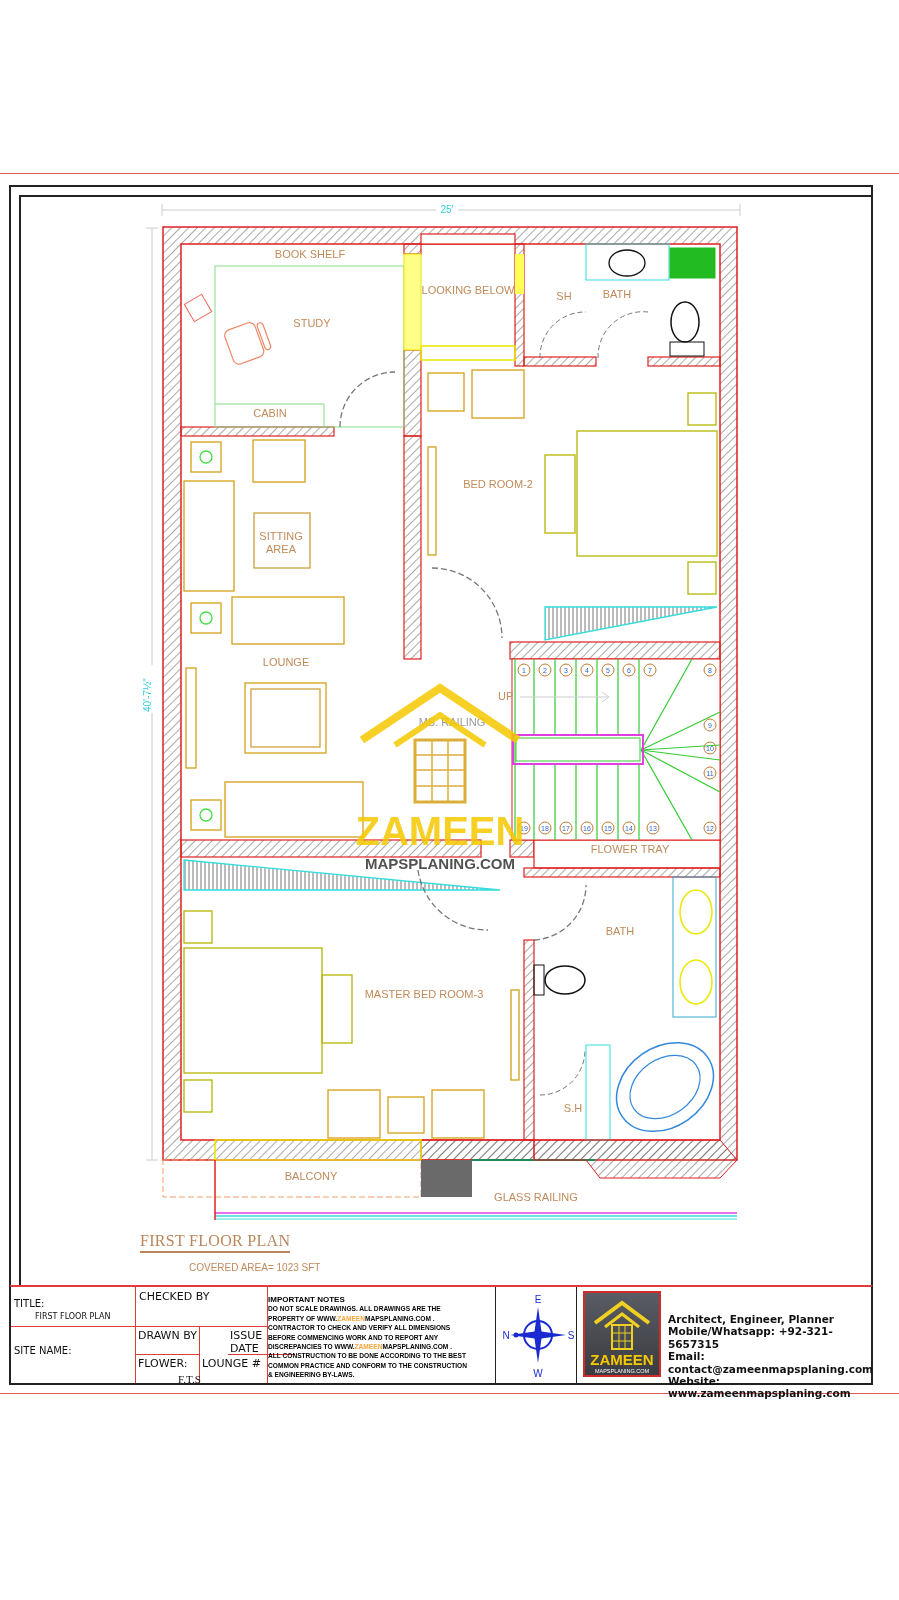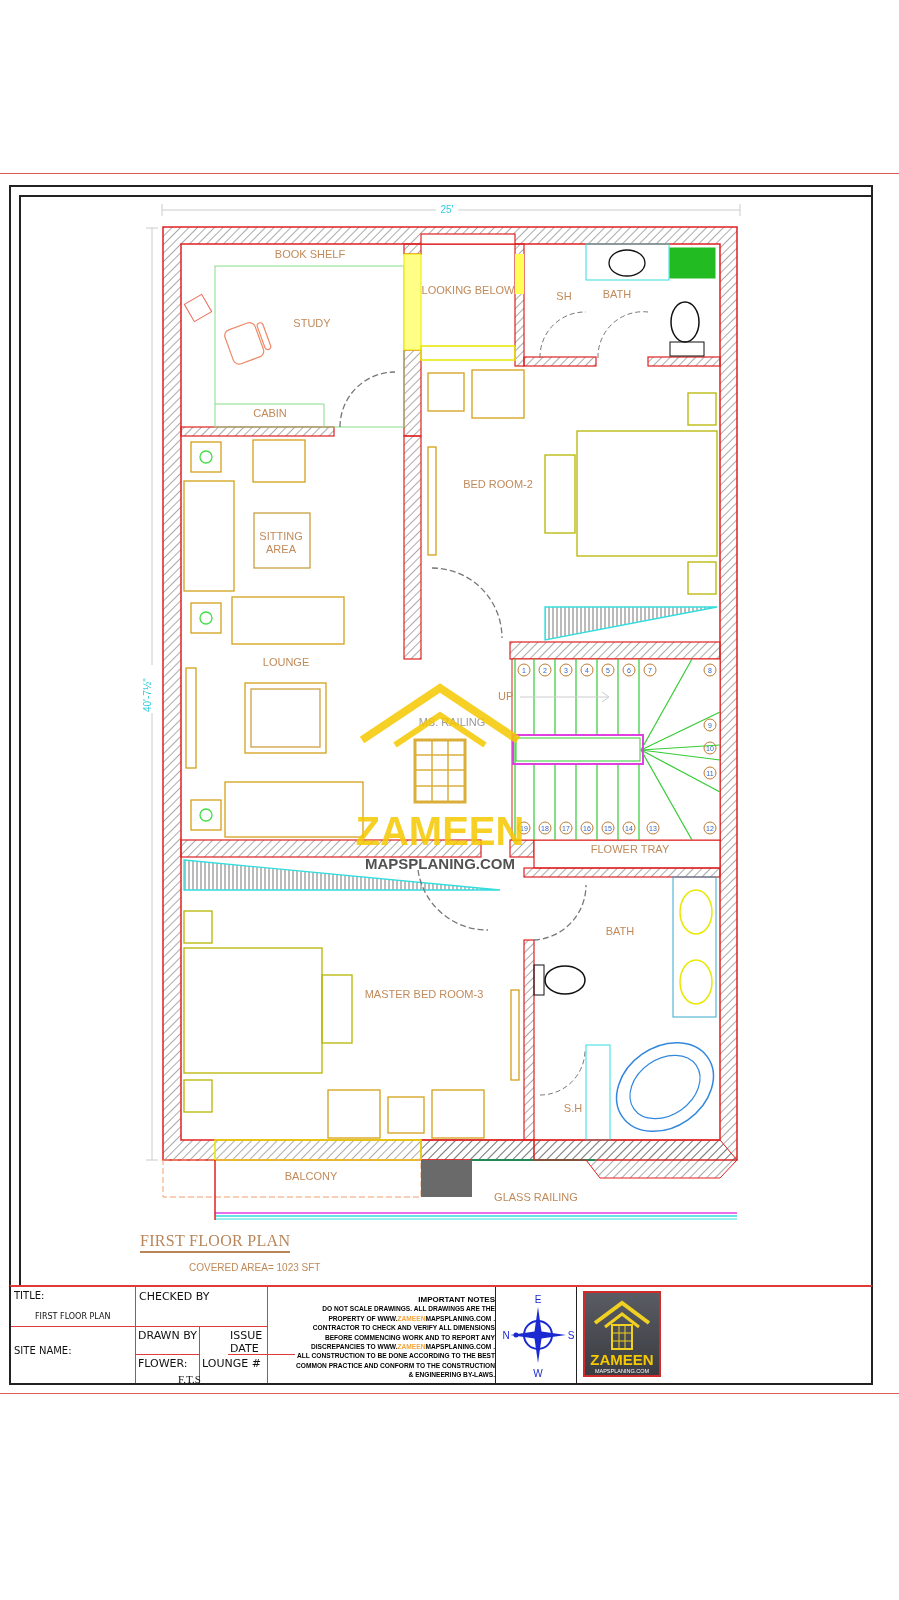--- a/index.html
+++ b/index.html
@@ -8,21 +8,21 @@
   .redline{position:absolute;left:0;width:899px;height:1px;background:#e05a5a;}
   .frame-outer{position:absolute;left:9px;top:185px;width:864px;height:1200px;border:2px solid #222;box-sizing:border-box;}
   .frame-inner{position:absolute;left:19px;top:195px;width:852px;height:1090px;border-left:2px solid #222;border-top:2px solid #222;box-sizing:border-box;}
   svg text{font-family:"Liberation Sans",sans-serif;}
   .lbl{fill:#c08a5a;font-size:11px;}
   .plan-title{position:absolute;left:140px;top:1232px;font-family:"Liberation Serif",serif;font-size:16px;color:#b8865a;border-bottom:2px solid #b8865a;padding-bottom:1px;letter-spacing:0.3px;}
   .covered{position:absolute;left:165px;top:1262px;font-size:10px;color:#c08a5a;margin-left:24px;}
   .tb{position:absolute;left:9px;top:1285px;width:864px;height:100px;border:2px solid #222;border-top:2px solid #e03a3a;box-sizing:border-box;}
   .cell{position:absolute;box-sizing:border-box;font-family:"DejaVu Sans",sans-serif;color:#111;}
   .small{font-size:11px;}
-  .notes{position:absolute;left:256px;top:0;width:228px;height:96px;border-left:1.5px solid #e03a3a;text-align:right;font-size:6.6px;font-weight:bold;line-height:9.4px;padding-top:8px;box-sizing:border-box;font-family:"Liberation Sans",sans-serif;}
+  .notes{position:absolute;left:256px;top:0;width:228px;height:96px;border-left:1.5px solid #e03a3a;text-align:left;font-size:6.6px;font-weight:bold;line-height:9.4px;padding-top:8px;box-sizing:border-box;font-family:"Liberation Sans",sans-serif;}
   .notes .hl{color:#f4a53a;}
   .contact{position:absolute;left:657px;top:26px;font-size:10.5px;font-weight:bold;line-height:12.4px;font-family:"DejaVu Sans",sans-serif;color:#111;}
   .logo-box{position:absolute;left:572px;top:4px;width:78px;height:86px;background:linear-gradient(180deg,#5a5c63,#3a3c42);border:2px solid #d02a2a;box-sizing:border-box;}
 </style>
 </head>
 <body>
 
 <div class="redline" style="top:173px"></div>
 <div class="redline" style="top:1393px"></div>
 <div class="frame-outer"></div>
@@ -285,21 +285,21 @@
     <text x="440" y="845" text-anchor="middle" font-size="40" font-weight="bold" fill="#f5c800">ZAMEEN</text>
     <text x="440" y="869" text-anchor="middle" font-size="15" font-weight="bold" fill="#333">MAPSPLANING.COM</text>
   </g>
 </svg>
 
 <div class="plan-title">FIRST FLOOR PLAN</div>
 <div class="covered">COVERED AREA= 1023 SFT</div>
 
 <div class="tb">
   <div class="cell" style="left:0;top:0;width:125px;height:40px;border-right:1.5px solid #e03a3a;border-bottom:1.5px solid #e03a3a;">
-    <div style="position:absolute;left:3px;top:3px;font-size:10px;">TITLE:</div>
+    <div style="position:absolute;left:3px;top:11px;font-size:10px;">TITLE:</div>
     <div style="position:absolute;left:24px;top:25px;font-size:8px;">FIRST FLOOR PLAN</div>
   </div>
   <div class="cell" style="left:0;top:40px;width:125px;height:56px;border-right:1.5px solid #e03a3a;">
     <div style="position:absolute;left:3px;top:2px;font-size:10px;margin-top:16px;">SITE NAME:</div>
   </div>
   <div class="cell small" style="left:125px;top:0;width:131px;height:40px;border-bottom:1.5px solid #e03a3a;padding:3px;">CHECKED BY</div>
   <div class="cell small" style="left:125px;top:40px;width:64px;height:28px;border-right:1.5px solid #e03a3a;border-bottom:1.5px solid #e03a3a;padding:2px;">DRAWN BY</div>
   <div class="cell small" style="left:189px;top:40px;width:67px;height:28px;border-bottom:1.5px solid #e03a3a;padding:2px;margin-left:28px;">ISSUE DATE</div>
   <div class="cell small" style="left:125px;top:68px;width:64px;height:28px;border-right:1.5px solid #e03a3a;padding:2px;">
     <div>FLOWER:</div>
@@ -339,13 +339,19 @@
       <rect x="27" y="32" width="20" height="24" fill="none" stroke="#f0d020" stroke-width="2"></rect>
       <line x1="34" y1="32" x2="34" y2="56" stroke="#f0d020"></line>
         <line x1="40" y1="32" x2="40" y2="56" stroke="#f0d020"></line>
       <line x1="27" y1="40" x2="47" y2="40" stroke="#f0d020"></line>
         <line x1="27" y1="48" x2="47" y2="48" stroke="#f0d020"></line>
       <text x="37" y="72" text-anchor="middle" font-size="15" font-weight="bold" fill="#f5c800">ZAMEEN</text>
       <text x="37" y="80" text-anchor="middle" font-size="5.5" fill="#fff">MAPSPLANING.COM</text>
     </svg>
   </div>
 
+  <div class="contact">
+    <div>Architect, Engineer, Planner</div>
+    <div>Mobile/Whatsapp: +92-321-5657315</div>
+    <div>Email: contact@zameenmapsplaning.com</div>
+    <div>Website: www.zameenmapsplaning.com</div>
+  </div>
 </div>
 
 </body></html>

